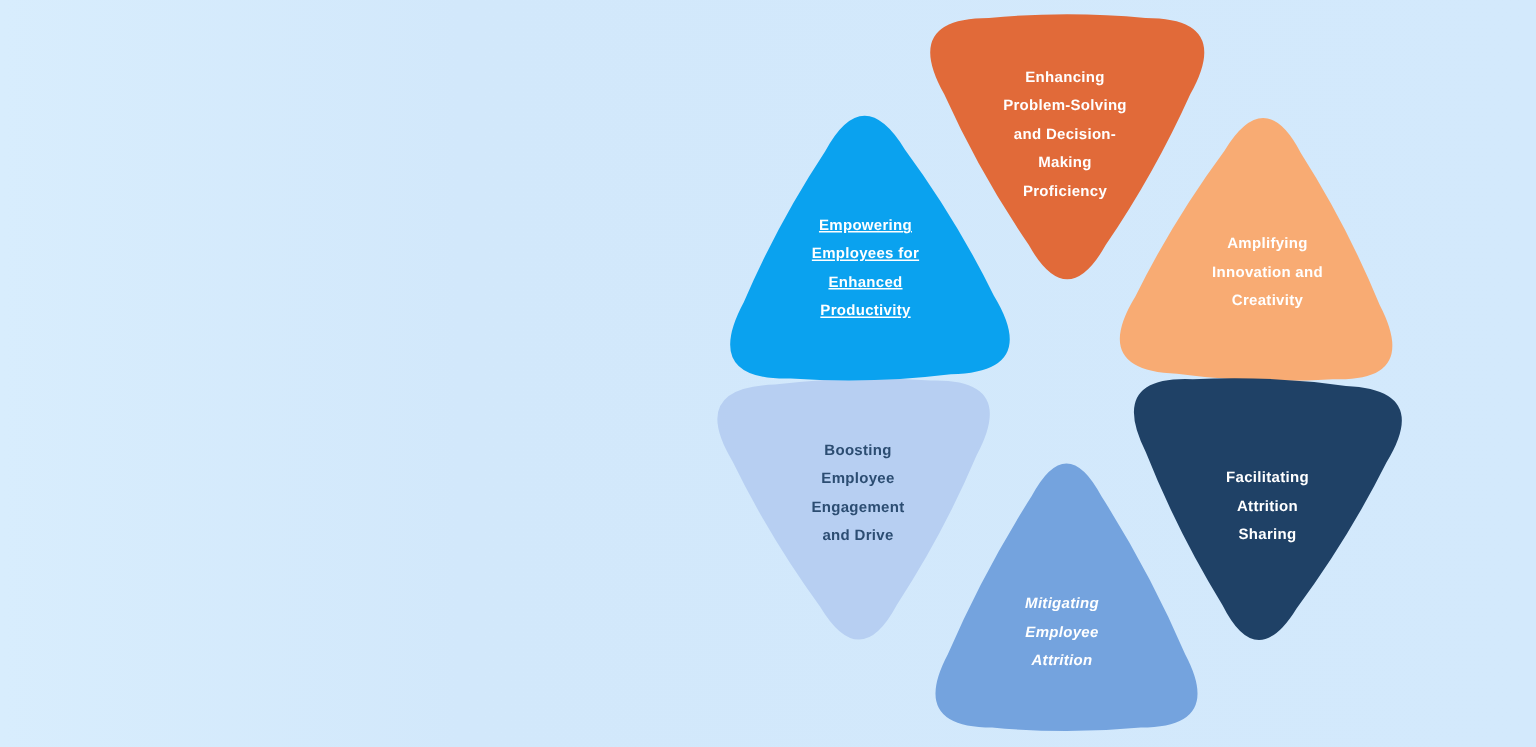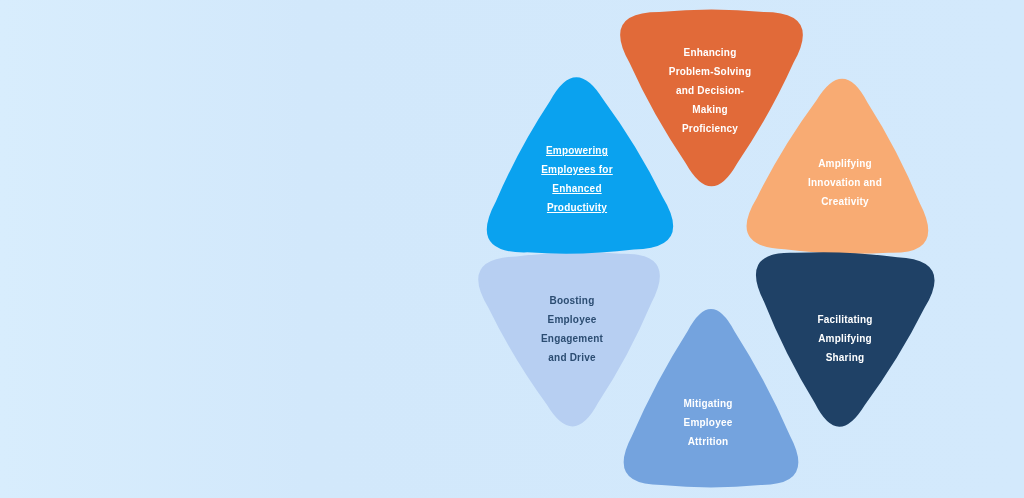--- a/index.html
+++ b/index.html
@@ -36,23 +36,23 @@
   <div>
       <div class="petal-label" style="left: 710px; top: 90px; color: rgb(255, 255, 255);">Enhancing
 Problem-Solving
 and Decision-
 Making
 Proficiency</div>
       <div class="petal-label" style="left: 845px; top: 182px; color: rgb(255, 255, 255);">Amplifying
 Innovation and
 Creativity</div>
       <div class="petal-label" style="left: 845px; top: 338px; color: rgb(255, 255, 255);">Facilitating
-Amplifying
+Attrition
 Sharing</div>
-      <div class="petal-label" style="left: 708px; top: 422px; color: rgb(255, 255, 255);">Mitigating
+      <div class="petal-label" style="left: 708px; top: 422px; color: rgb(255, 255, 255); font-style: italic;">Mitigating
 Employee
 Attrition</div>
       <div class="petal-label" style="left: 572px; top: 329px; color: rgb(44, 77, 114); text-align: center;">Boosting
 Employee
 Engagement
 and Drive</div>
       <div class="petal-label" style="left: 577px; top: 179px; color: rgb(255, 255, 255); text-decoration: underline;">Empowering
 Employees for
 Enhanced
 Productivity</div>

